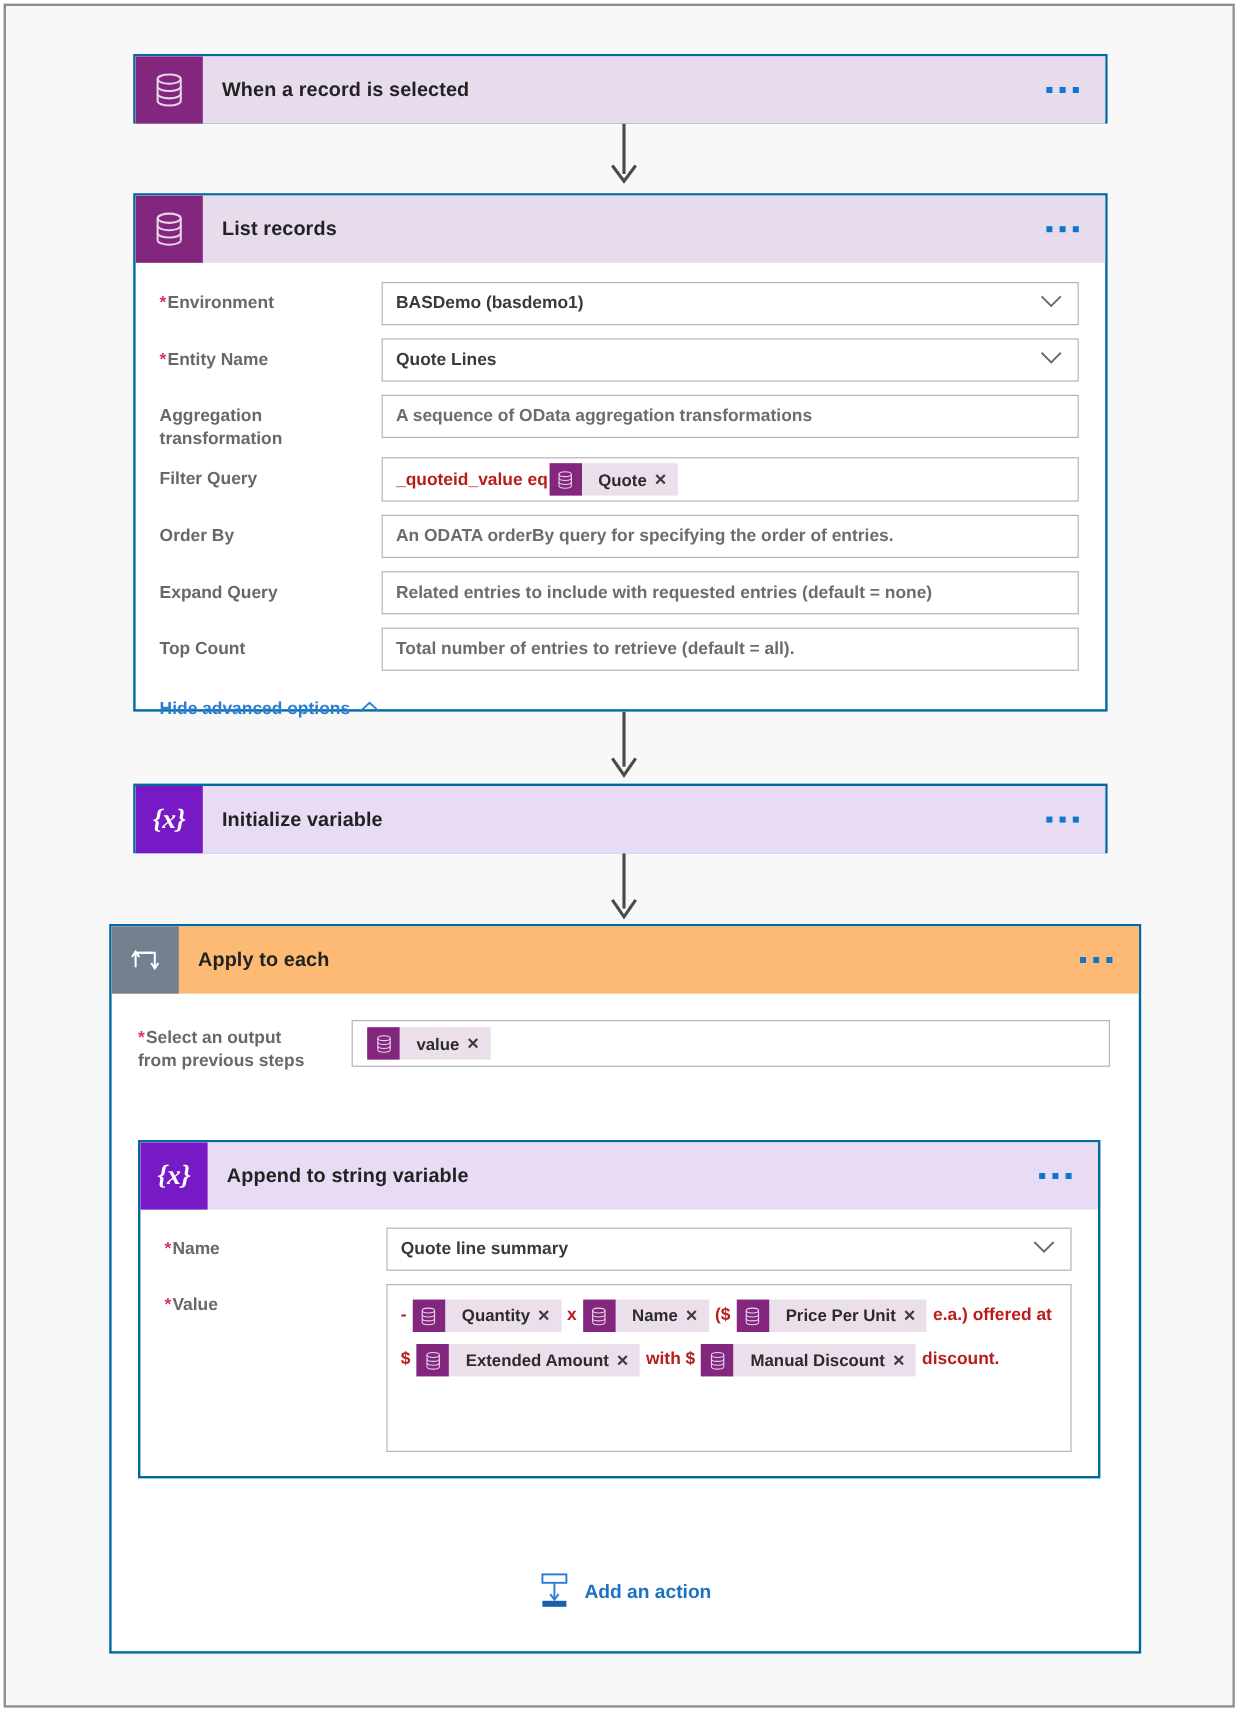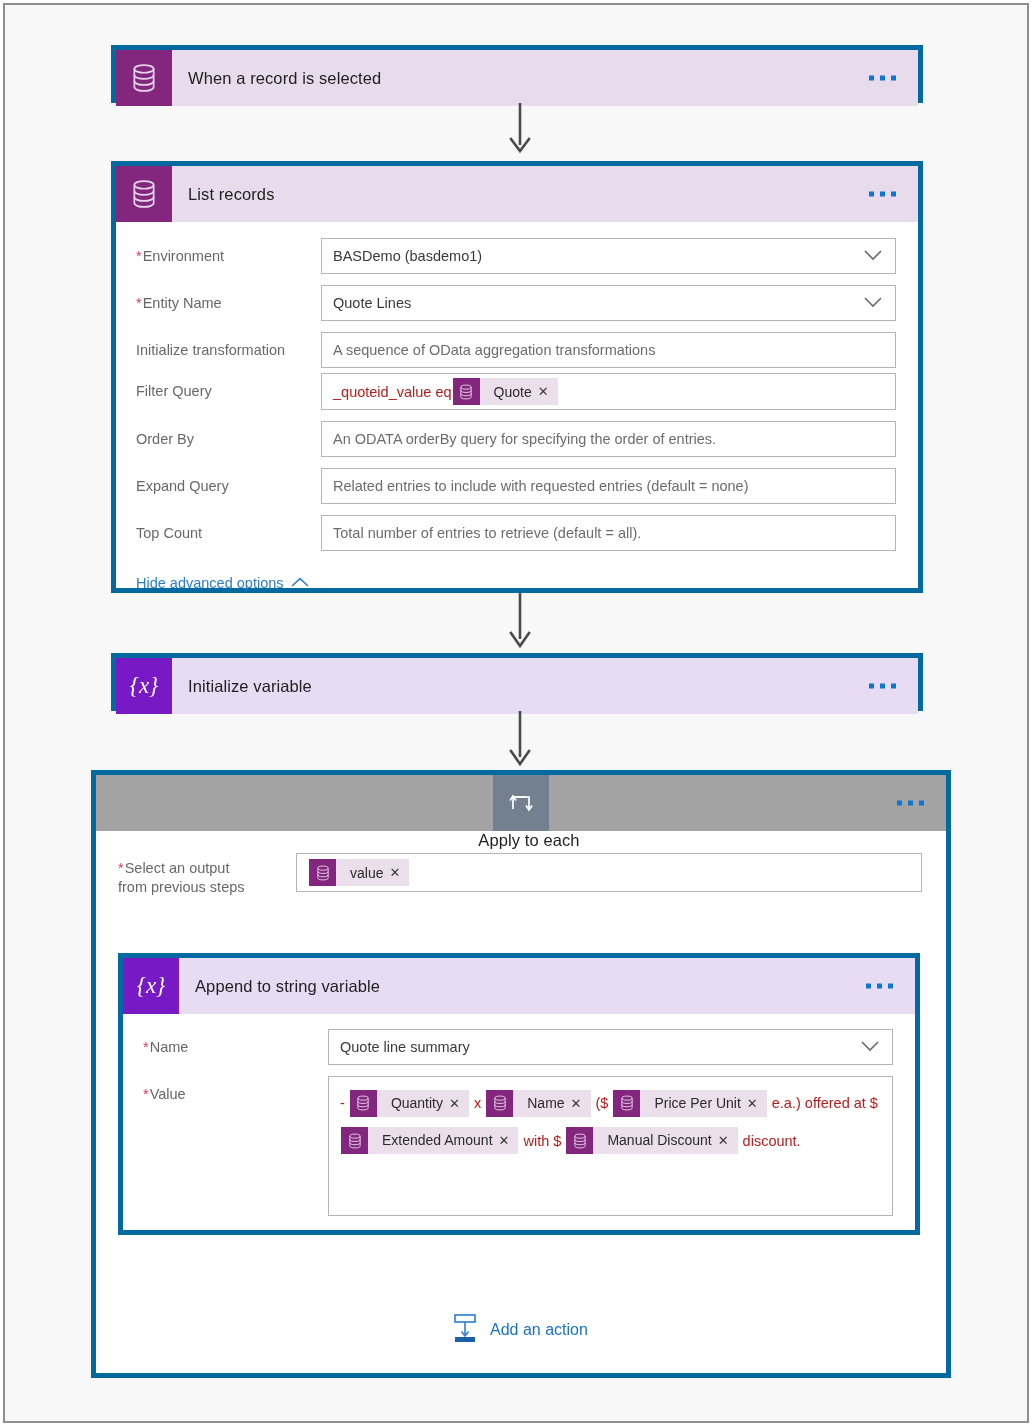--- a/index.html
+++ b/index.html
@@ -26,30 +26,31 @@
     left: 0; top: 0;
     width: 1022px;
     height: 1416px;
     background: #f8f8f8;
   }
 
   
   .card {
     position: absolute;
     background: #ffffff;
-    border: 5px solid #0369a1;
+    border: 2px solid #0369a1;
+    font-weight: bold;
   }
   .card-header {
     position: relative;
     height: 56px;
     background: #e8dcec;
     display: flex;
     align-items: center;
   }
-  .card-header.loop { background: #a3a3a3; flex-direction: column; }
+  .card-header.loop { background: #fdba74; }
   .icon-box {
     width: 56px; height: 56px;
     flex: 0 0 56px;
     background: #7d2a7d;
     display: flex;
     align-items: center;
     justify-content: center;
   }
   .icon-box.dataverse { background: #82267e; }
   .icon-box.variable  { background: #7719c4; }
@@ -251,21 +252,21 @@
           <span>Quote Lines</span>
           <span class="chev">
             <svg width="20" height="12" viewBox="0 0 20 12">
                   <path d="M2 2 L10 10 L18 2" stroke="#6a6a6a" stroke-width="1.6" fill="none"></path>
                 </svg>
           </span>
         </div>
       </div>
 
       <div class="row">
-        <div class="row-label">Initialize transformation</div>
+        <div class="row-label">Aggregation transformation</div>
         <div class="field placeholder">A sequence of OData aggregation transformations</div>
       </div>
 
       <div class="row" style="margin-top:-6px;">
         <div class="row-label">Filter Query</div>
         <div class="field" style="padding:4px 11px;">
           <span class="plain">_quoteid_value eq</span>
           <span class="token">
             <span class="tok-icon">
               <svg width="16" height="16" viewBox="0 0 28 28">

